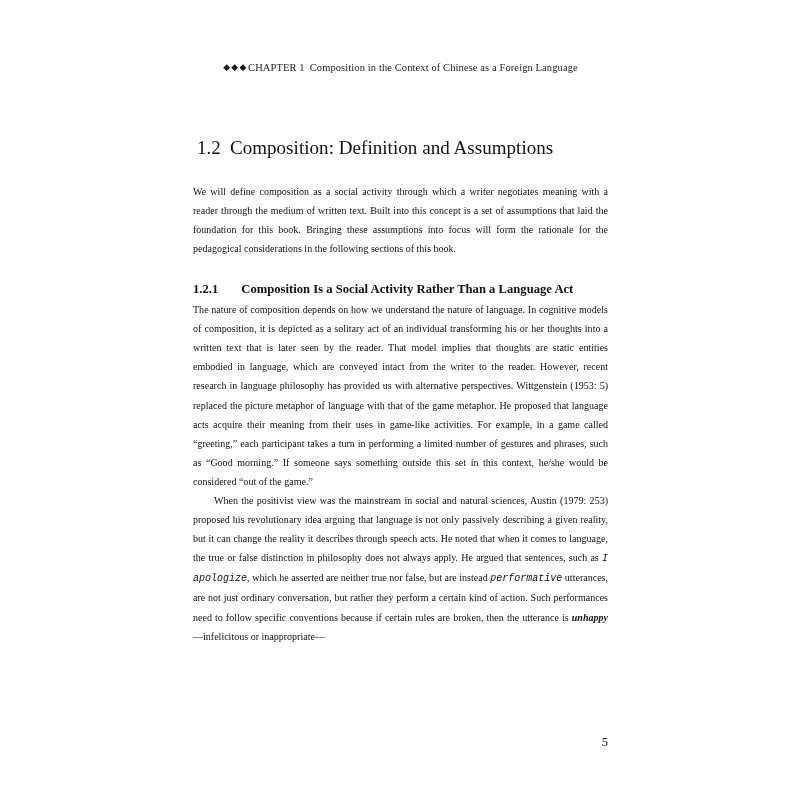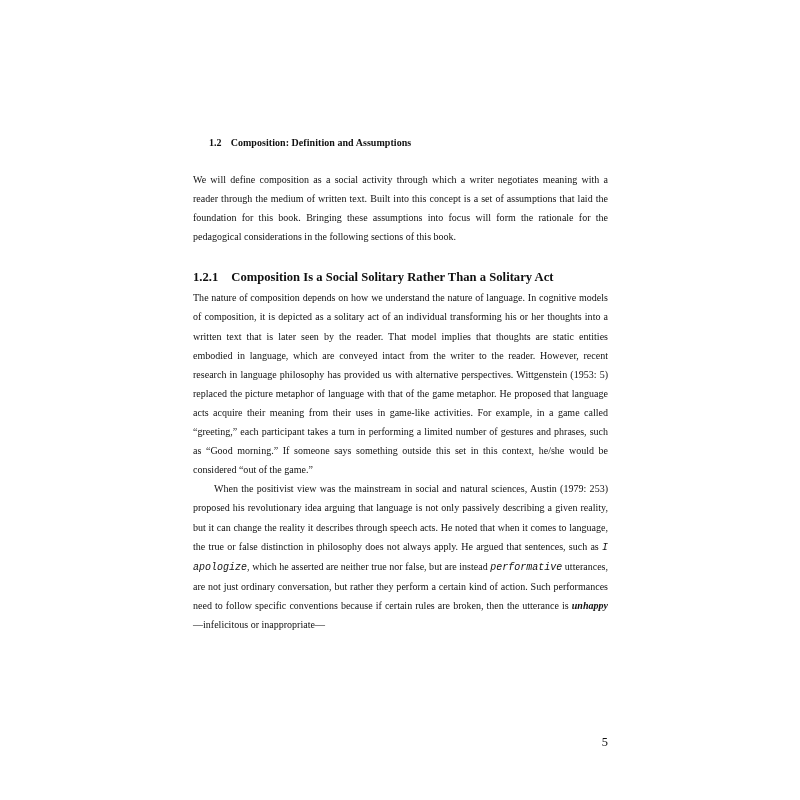--- a/index.html
+++ b/index.html
@@ -40,38 +40,38 @@
   .running-head .chapter-label {
     margin-right: 5px;
   }
   .content {
     position: absolute;
     top: 136px;
     left: 193px;
     width: 415px;
   }
   h2.section-heading {
-    font-size: 10px;
-    font-weight: bold;
-    margin: 0 0 21px 16px;
+    font-size: 19px;
+    font-weight: normal;
+    margin: 0 0 21px 4px;
     line-height: 1.3;
     letter-spacing: 0.05px;
   }
   h2.section-heading .num {
     margin-right: 9px;
   }
   h3.subsection-heading {
     font-size: 12.6px;
     font-weight: bold;
     margin: 23px 0 2px 0;
     line-height: 1.35;
     letter-spacing: 0.02px;
   }
   h3.subsection-heading .num {
-    margin-right: 13px;
+    margin-right: 23px;
   }
   p.body-text {
     font-size: 10px;
     line-height: 19.1px;
     margin: 0;
     text-align: justify;
     text-justify: inter-word;
     letter-spacing: 0.01px;
     hyphens: none;
   }
@@ -91,31 +91,34 @@
     color: #101010;
   }
   em { font-style: italic; font-family: Liberation Mono, monospace; }
   strong { font-weight: bold; font-style: italic; }
 </style>
 </head>
 <body>
 
 <div class="page">
 
+  <div class="running-head">
+    <span class="diamonds">◆◆◆</span><span class="chapter-label">CHAPTER 1</span><span>Composition in the Context of Chinese as a Foreign Language</span>
+  </div>
 
   <div class="content">
 
     <h2 class="section-heading">
       <span class="num">1.2</span><span>Composition: Definition and Assumptions</span>
     </h2>
 
     <p class="body-text">We will define composition as a social activity through which a writer negotiates meaning with a reader through the medium of written text. Built into this concept is a set of assumptions that laid the foundation for this book. Bringing these assumptions into focus will form the rationale for the pedagogical considerations in the following sections of this book.</p>
 
     <h3 class="subsection-heading">
-      <span class="num">1.2.1</span><span>Composition Is a Social Solitary Rather Than a Solitary Act</span>
+      <span class="num">1.2.1</span><span>Composition Is a Social Activity Rather Than a Language Act</span>
     </h3>
 
     <p class="body-text">The nature of composition depends on how we understand the nature of language. In cognitive models of composition, it is depicted as a solitary act of an individual transforming his or her thoughts into a written text that is later seen by the reader. That model implies that thoughts are static entities embodied in language, which are conveyed intact from the writer to the reader. However, recent research in language philosophy has provided us with alternative perspectives. Wittgenstein (1953: 5) replaced the picture metaphor of language with that of the game metaphor. He proposed that language acts acquire their meaning from their uses in game-like activities. For example, in a game called “greeting,” each participant takes a turn in performing a limited number of gestures and phrases, such as “Good morning.” If someone says something outside this set in this context, he/she would be considered “out of the game.”</p>
 
     <p class="body-text indented"><span>When the positivist view was the mainstream in social and natural sciences, Austin (1979: 253) proposed his revolutionary idea arguing that language is not only passively describing a given reality, but it can change the reality it describes through speech acts. He noted that when it comes to language, the true or false distinction in philosophy does not always apply. He argued that sentences, such as </span><em>I apologize</em><span>, which he asserted are neither true nor false, but are instead </span><em>performative</em><span> utterances, are not just ordinary conversation, but rather they perform a certain kind of action. Such performances need to follow specific conventions because if certain rules are broken, then the utterance is </span><strong>unhappy</strong><span>—infelicitous or inappropriate—</span></p>
 
   </div>
 
   <div class="page-number">5</div>
 

